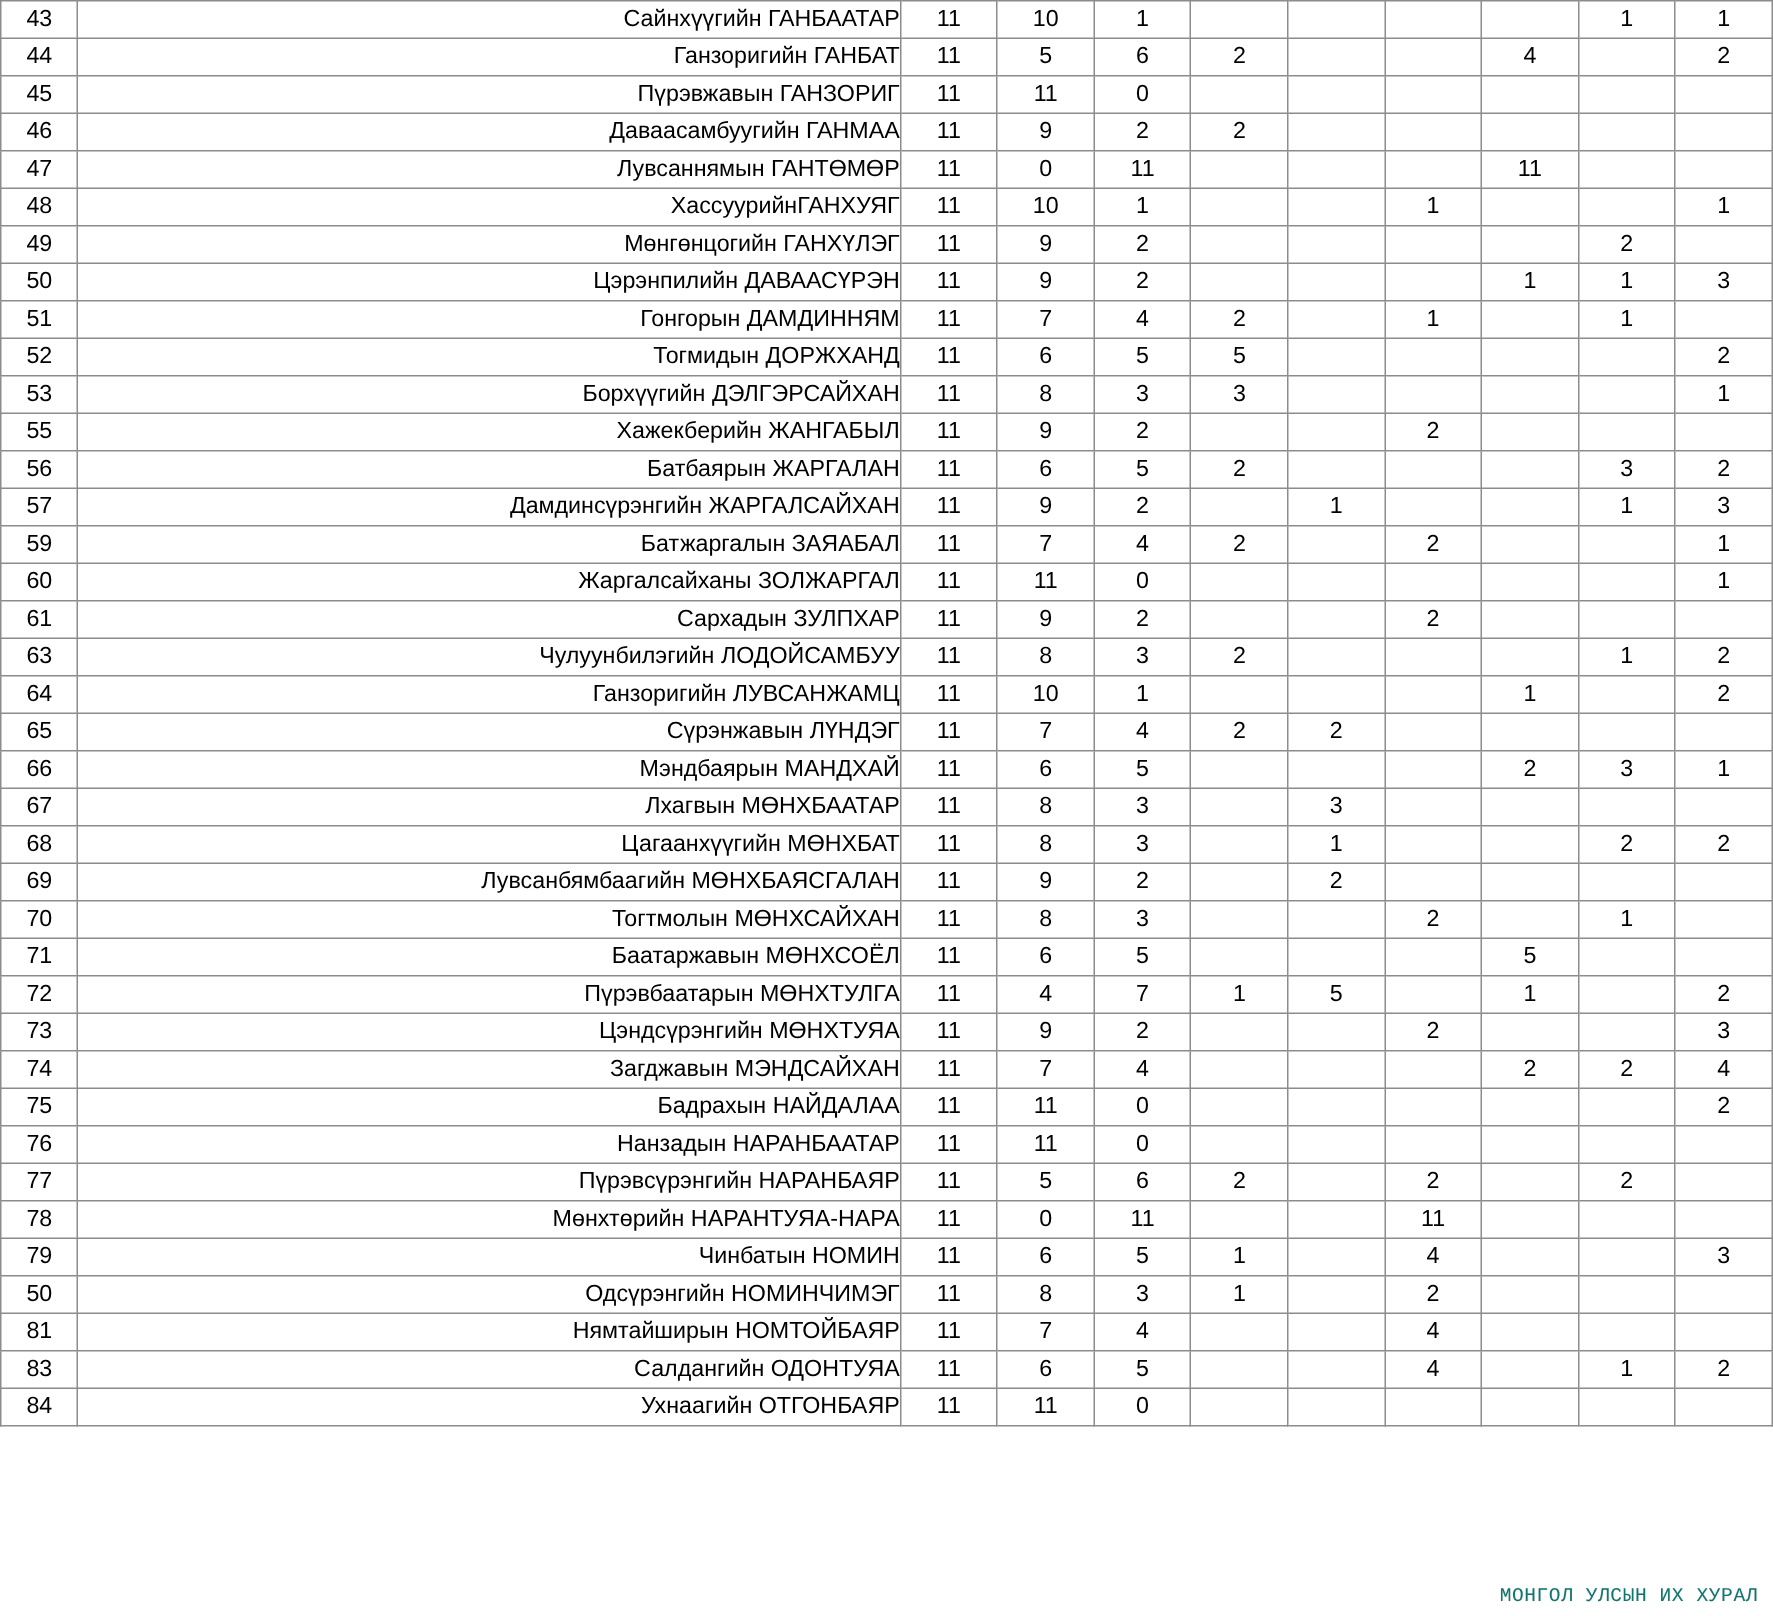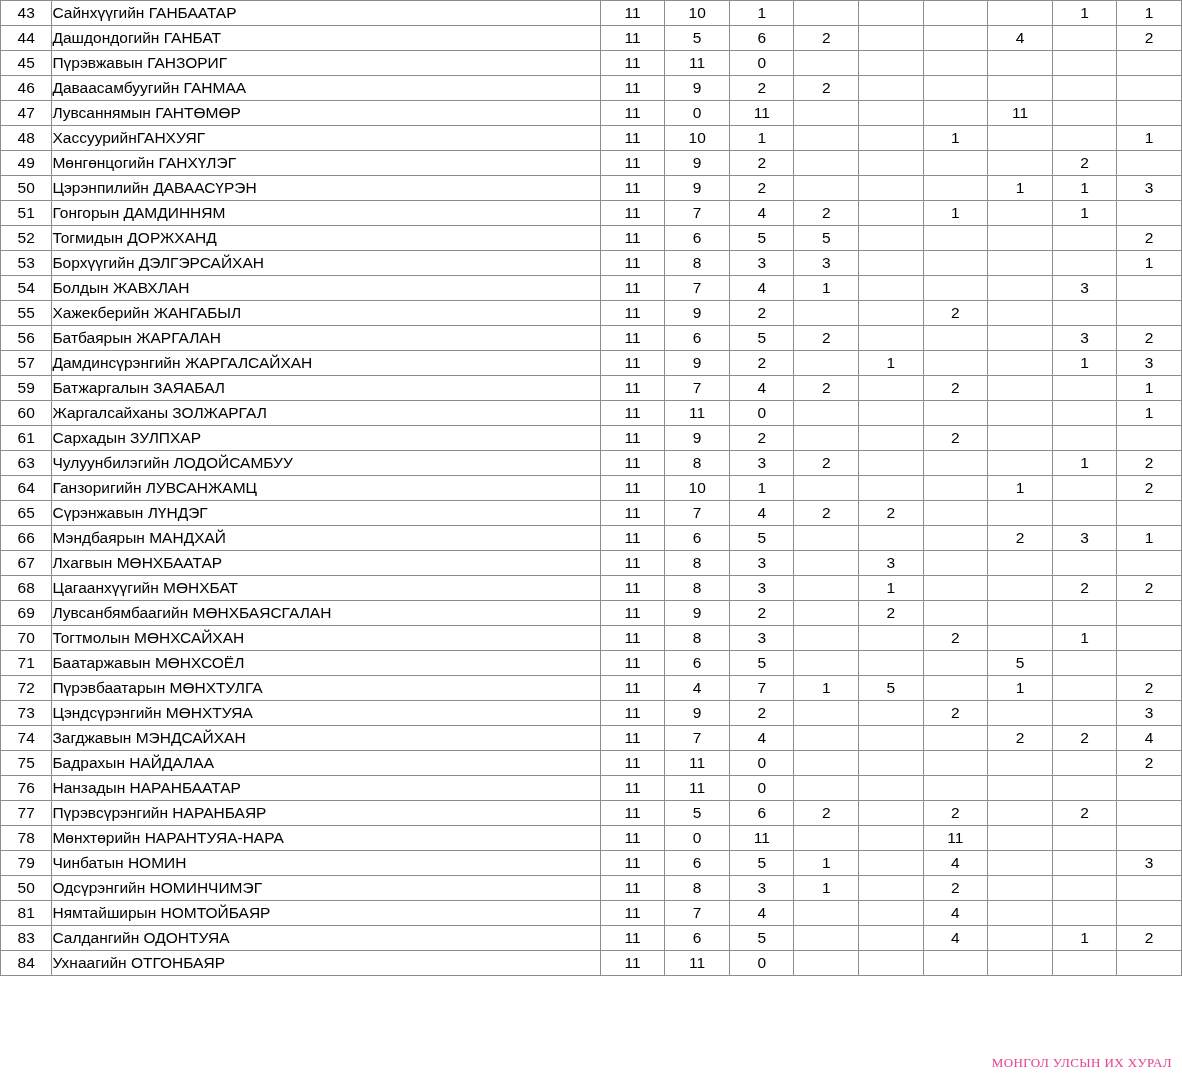--- a/index.html
+++ b/index.html
@@ -31,43 +31,43 @@
     color: #000000;
     background: #ffffff;
     overflow: hidden;
     white-space: nowrap;
   }
   td.c-num {
     text-align: center;
     width: 46px;
   }
   td.c-name {
-    text-align: left;
+    text-align: right;
     padding-left: 9px;
     width: 500px;
   }
   td.c-v {
     text-align: center;
     width: 58px;
   }
   td.c-w1 { background: #e8a87c; }
   td.c-w2 { background: #c9c9c9; }
   td.c-w3 { background: #fdeeb8; }
   td.c-w4 { background: #b6c7e8; }
   td.c-w5 { background: #c8dcc0; }
   td.c-w6 { background: #fbf3d5; }
 
   .watermark {
     position: absolute;
     right: 10px;
     bottom: 6px;
     font-size: 13px;
     letter-spacing: 0.4px;
-    color: #ec4899;
-    font-family: Liberation Serif, serif;
+    color: #0f766e;
+    font-family: Liberation Mono, monospace;
     pointer-events: none;
     text-shadow: 0 0 1px rgba(120,120,120,0.25);
   }
 </style>
 </head>
 <body>
 
 <div id="sheet">
   <table class="grid">
     <tbody>
@@ -79,21 +79,21 @@
           <td class="c-v">1</td>
           <td class="c-v c-w1"></td>
           <td class="c-v c-w2"></td>
           <td class="c-v c-w3"></td>
           <td class="c-v c-w4"></td>
           <td class="c-v c-w5">1</td>
           <td class="c-v c-w6">1</td>
         </tr>
         <tr>
           <td class="c-num">44</td>
-          <td class="c-name">Дашдондогийн ГАНБАТ</td>
+          <td class="c-name">Ганзоригийн ГАНБАТ</td>
           <td class="c-v">11</td>
           <td class="c-v">5</td>
           <td class="c-v">6</td>
           <td class="c-v c-w1">2</td>
           <td class="c-v c-w2"></td>
           <td class="c-v c-w3"></td>
           <td class="c-v c-w4">4</td>
           <td class="c-v c-w5"></td>
           <td class="c-v c-w6">2</td>
         </tr>
@@ -206,33 +206,20 @@
           <td class="c-name">Борхүүгийн ДЭЛГЭРСАЙХАН</td>
           <td class="c-v">11</td>
           <td class="c-v">8</td>
           <td class="c-v">3</td>
           <td class="c-v c-w1">3</td>
           <td class="c-v c-w2"></td>
           <td class="c-v c-w3"></td>
           <td class="c-v c-w4"></td>
           <td class="c-v c-w5"></td>
           <td class="c-v c-w6">1</td>
-        </tr>
-        <tr>
-          <td class="c-num">54</td>
-          <td class="c-name">Болдын ЖАВХЛАН</td>
-          <td class="c-v">11</td>
-          <td class="c-v">7</td>
-          <td class="c-v">4</td>
-          <td class="c-v c-w1">1</td>
-          <td class="c-v c-w2"></td>
-          <td class="c-v c-w3"></td>
-          <td class="c-v c-w4"></td>
-          <td class="c-v c-w5">3</td>
-          <td class="c-v c-w6"></td>
         </tr>
         <tr>
           <td class="c-num">55</td>
           <td class="c-name">Хажекберийн ЖАНГАБЫЛ</td>
           <td class="c-v">11</td>
           <td class="c-v">9</td>
           <td class="c-v">2</td>
           <td class="c-v c-w1"></td>
           <td class="c-v c-w2"></td>
           <td class="c-v c-w3">2</td>

